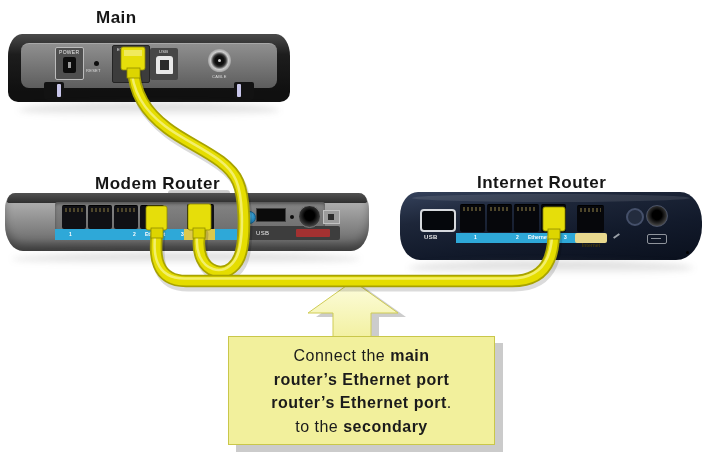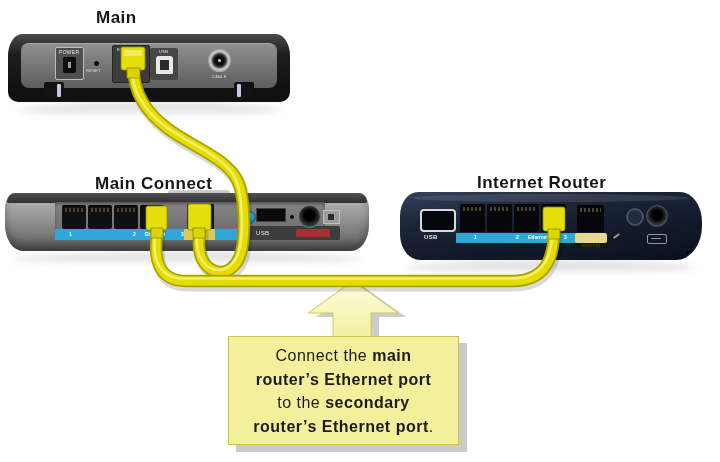--- a/index.html
+++ b/index.html
@@ -28,21 +28,21 @@
       background:repeating-linear-gradient(90deg,#4d452a 0 2px,transparent 2px 4px);}
   .stripe{position:absolute;background:#2ea8d8;}
   .stripe span{position:absolute;top:2px;color:#fff;font-size:5px;font-weight:bold;}
   .sr-base{position:absolute;left:400px;top:192px;width:302px;height:68px;
       background:linear-gradient(172deg,#35425c 0%,#1d2639 30%,#121a2b 62%,#0a101d 100%);
       border-radius:18px 22px 26px 20px / 24px 30px 34px 26px;}
   .jack{position:absolute;border-radius:50%;
       background:radial-gradient(circle at 50% 45%,#000 32%,#2c2c2c 58%,#505050 76%,#6a6a6a);
       border:1px solid #7a7a7a;}
   
-  #callout-box{position:absolute;left:228px;top:336px;width:231px;height:109px;z-index:6;
+  #callout-box{position:absolute;left:228px;top:336px;width:267px;height:109px;z-index:6;
       background:#f2f09c;border:1px solid #c9c74a;box-sizing:border-box;
       box-shadow:8px 7px 0 rgba(160,160,160,.55);
       text-align:center;padding-top:7px;}
   #callout-box .line{font-size:16px;line-height:23.5px;color:#1b1b1b;letter-spacing:.5px;}
   svg{position:absolute;left:0;top:0;z-index:5;pointer-events:none;}
 </style>
 </head>
 <body>
 
 <div id="stage">
@@ -81,21 +81,21 @@
 
     <div class="modem-foot" style="left:36px;">
       <div class="foot-hi" style="left:13px;"></div>
       </div>
     <div class="modem-foot" style="left:226px;">
       <div class="foot-hi" style="left:3px;"></div>
       </div>
   </div>
   <div class="refl" style="left:18px;top:103px;width:262px;height:14px;"></div>
 
-  <div class="dev-label" style="left:95px;top:174px;">Main Connect</div>
+  <div class="dev-label" style="left:95px;top:174px;">Modem Router</div>
 
   <div class="mr-base">
     <div class="abs" style="left:163px;top:-3px;width:62px;height:16px;background:linear-gradient(#d2d2d2,#959595);border-radius:3px 3px 0 0;"></div>
     <div class="abs" style="left:2px;top:0;width:360px;height:10px;background:linear-gradient(#525252,#2f2f2f);border-radius:10px 10px 2px 2px;"></div>
     <div class="abs" style="left:50px;top:9px;width:270px;height:34px;background:linear-gradient(#848484,#6b6b6b);border-radius:3px;box-shadow:inset 0 2px 3px rgba(0,0,0,.35);"></div>
 
     <div class="port" style="left:57px;top:12px;width:24px;height:23px;">
         <div class="pins"></div>
       </div>
     <div class="port" style="left:83px;top:12px;width:24px;height:23px;">
@@ -210,17 +210,17 @@
       <rect x="188" y="204" width="23" height="26" rx="2" fill="#e6de0a"></rect>
       <rect x="193" y="228" width="12" height="10" fill="#ddd500"></rect>
       <rect x="543" y="207" width="22" height="24" rx="2" fill="#e6de0a"></rect>
       <rect x="548" y="229" width="12" height="10" fill="#ddd500"></rect>
     </g>
   </svg>
 
   <div id="callout-box">
     <div class="line"><span>Connect the </span><b>main</b></div>
     <div class="line"><b>router’s Ethernet port</b></div>
+    <div class="line"><b>router’s Ethernet port</b><span>.</span></div>
     <div class="line"><span>to the </span><b>secondary</b></div>
-    <div class="line"><b>router’s Ethernet port</b><span>.</span></div>
   </div>
 
 </div>
 
 </body></html>

